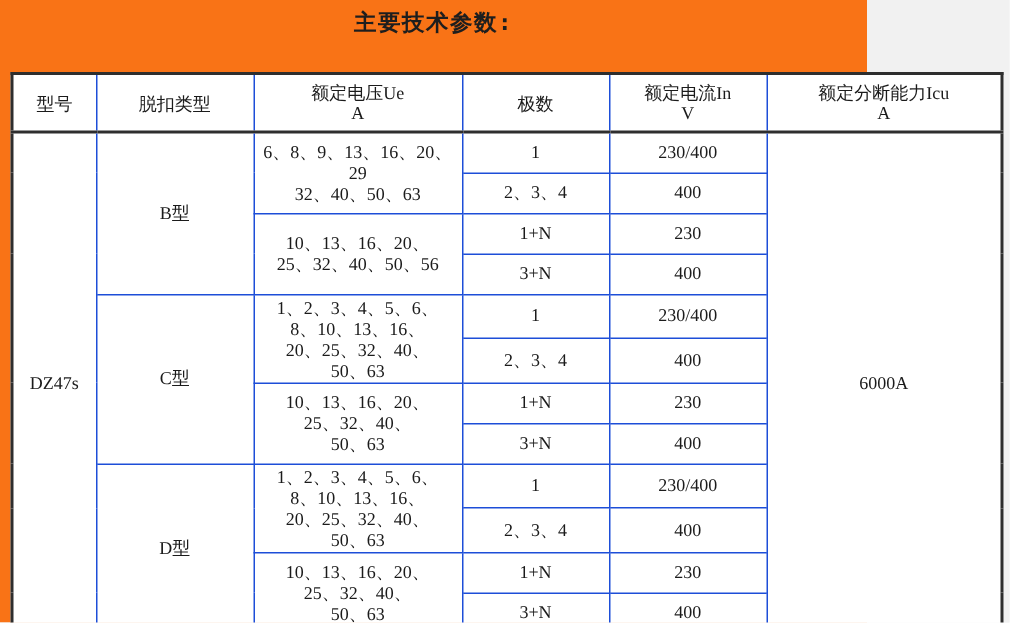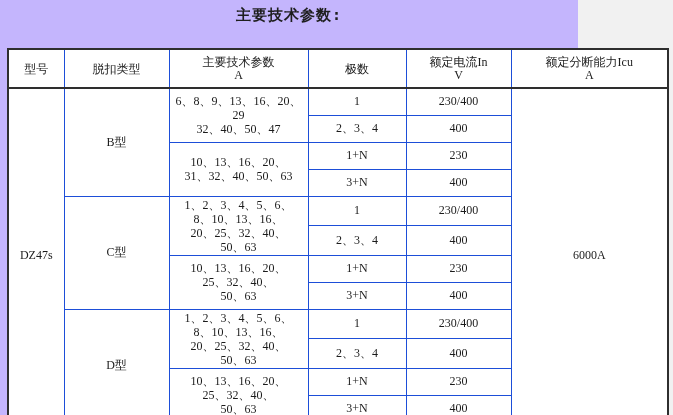--- a/index.html
+++ b/index.html
@@ -8,21 +8,21 @@
     width: 673px;
     height: 415px;
     overflow: hidden;
     background: #f1f1f1;
     font-family: "DejaVu Sans Mono", "DejaVu Sans", sans-serif;
   }
   .page {
     position: relative;
     width: 578px;
     height: 415px;
-    background: #c4b5fd;
+    background: #f97316;
   }
   .title {
     position: absolute;
     top: 6px;
     left: 0;
     width: 100%;
     text-align: center;
     font-size: 15px;
     font-weight: bold;
     color: #1e1e1e;
@@ -86,21 +86,21 @@
         <tr>
           <th>
             <div class="th-label">型号</div>
 
           </th>
           <th>
             <div class="th-label">脱扣类型</div>
 
           </th>
           <th>
-            <div class="th-label">主要技术参数</div>
+            <div class="th-label">额定电压Ue</div>
             <div class="th-sub">A</div>
           </th>
           <th>
             <div class="th-label">极数</div>
 
           </th>
           <th>
             <div class="th-label">额定电流In</div>
             <div class="th-sub">V</div>
           </th>
@@ -110,34 +110,34 @@
           </th>
         </tr>
       </thead>
       <tbody>
           <tr>
             <td rowspan="12">DZ47s</td>
             <td rowspan="4">B型</td>
             <td rowspan="2" class="cur">
               <div>6、8、9、13、16、20、</div>
               <div>29</div>
-              <div>32、40、50、47</div>
+              <div>32、40、50、63</div>
             </td>
             <td>1</td>
             <td>230/400</td>
             <td rowspan="12">6000A</td>
           </tr>
           <tr>
             <td>2、3、4</td>
             <td>400</td>
           </tr>
           <tr>
             <td rowspan="2" class="cur">
               <div>10、13、16、20、</div>
-              <div>31、32、40、50、63</div>
+              <div>25、32、40、50、56</div>
             </td>
             <td>1+N</td>
             <td>230</td>
           </tr>
           <tr>
             <td>3+N</td>
             <td>400</td>
           </tr>
           <tr>
             <td rowspan="4">C型</td>

